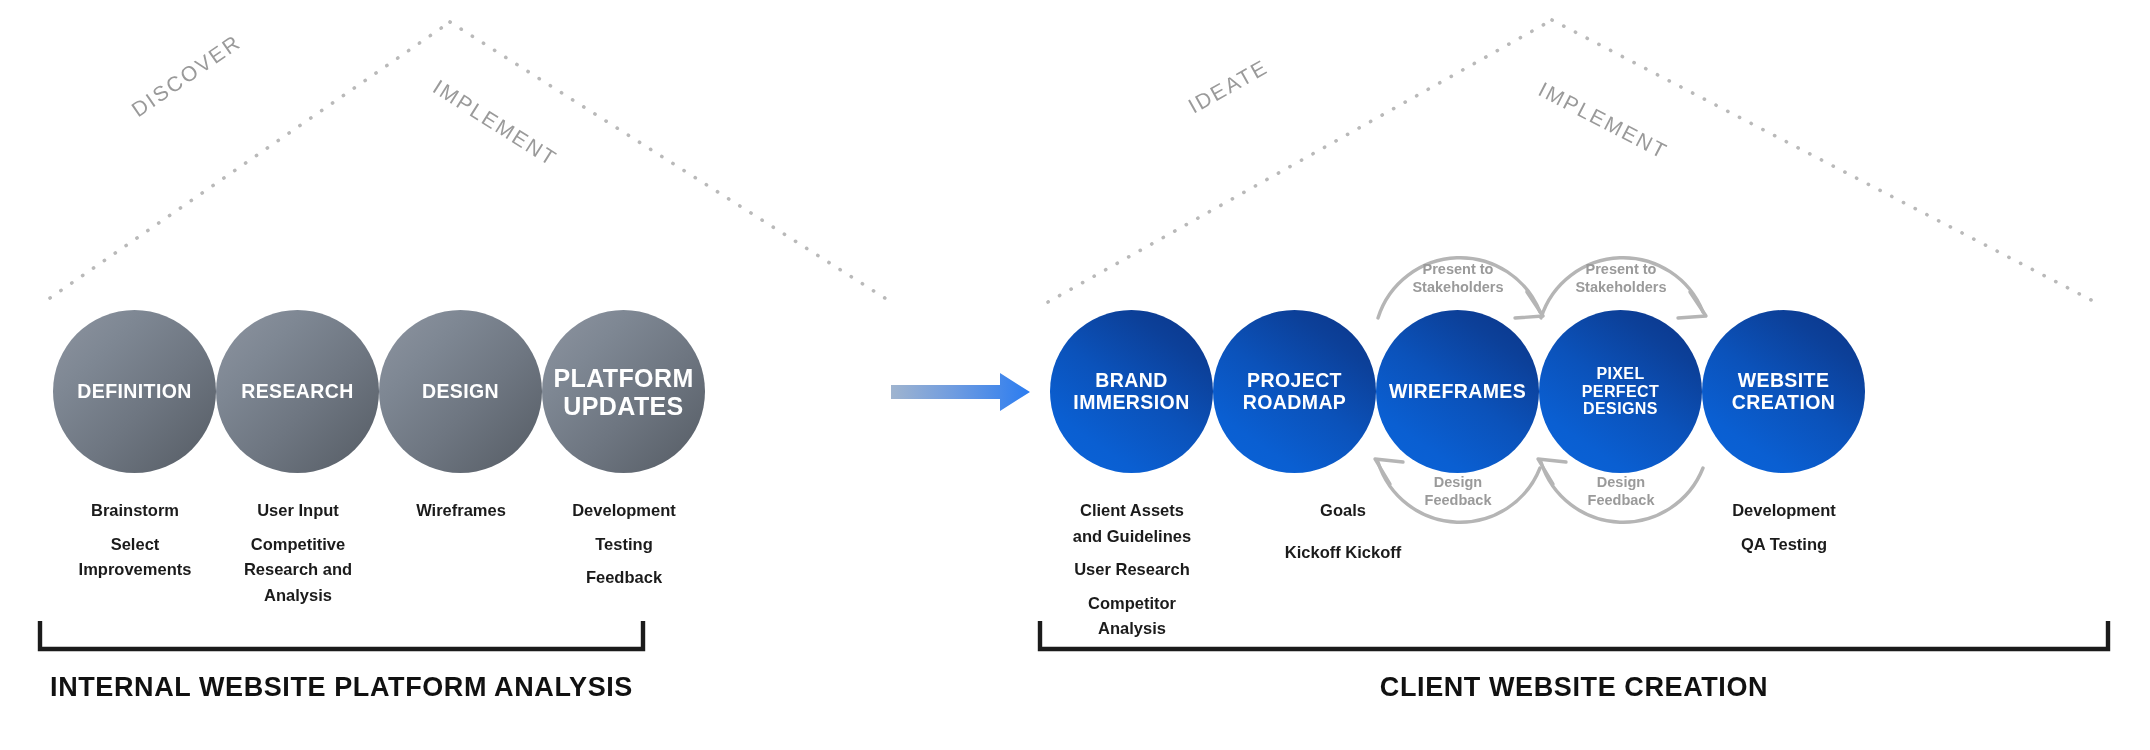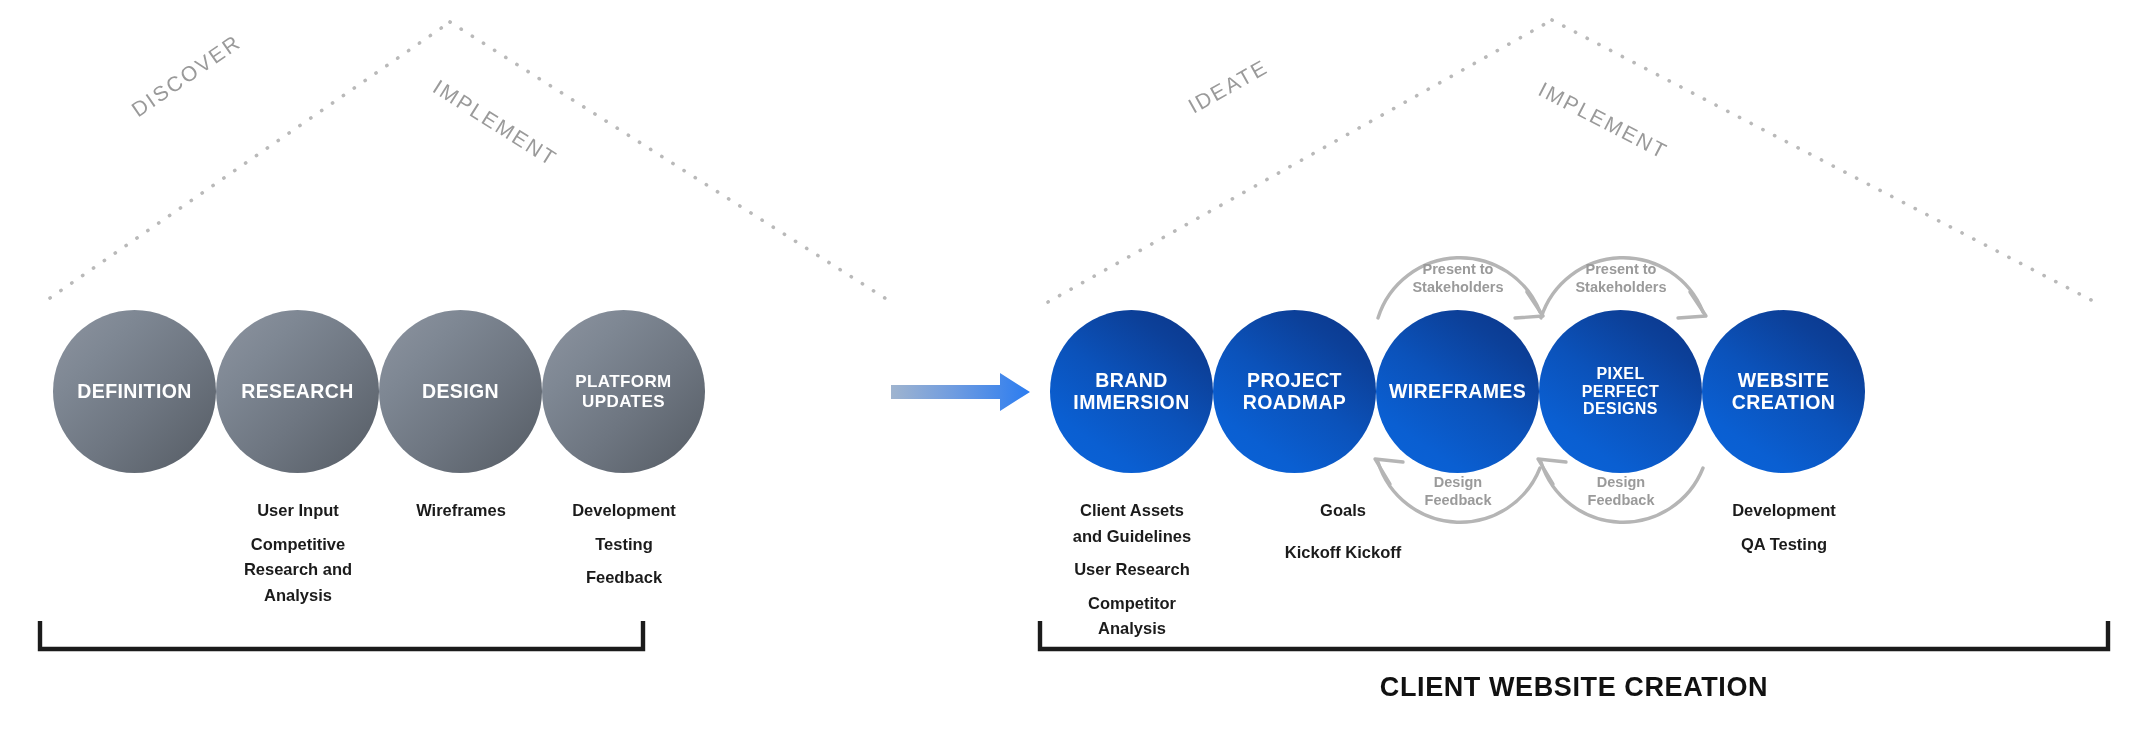--- a/index.html
+++ b/index.html
@@ -177,25 +177,31 @@
 
   <div class="node gray" style="left:53px; top:310px; width:163px; height:163px; font-size:19.5px;">
     <span class="node-label" style="white-space: pre-line;">DEFINITION</span>
   </div>
   <div class="node gray" style="left:216px; top:310px; width:163px; height:163px; font-size:19.5px;">
     <span class="node-label" style="white-space: pre-line;">RESEARCH</span>
   </div>
   <div class="node gray" style="left:379px; top:310px; width:163px; height:163px; font-size:19.5px;">
     <span class="node-label" style="white-space: pre-line;">DESIGN</span>
   </div>
-  <div class="node gray" style="left:542px; top:310px; width:163px; height:163px; font-size:17px;">
+  <div class="node gray" style="left:542px; top:310px; width:163px; height:163px; font-size:25px;">
     <span class="node-label" style="white-space: pre-line;">PLATFORM
 UPDATES</span>
   </div>
 
+  <div class="sub" style="left:24px; top:498px; width:222px;">
+    <div style="white-space: pre-line;">Brainstorm</div>
+    <div class="gap" style="white-space: pre-line;"></div>
+    <div style="white-space: pre-line;">Select
+Improvements</div>
+  </div>
 
   <div class="sub" style="left:187px; top:498px; width:222px;">
     <div style="white-space: pre-line;">User Input</div>
     <div class="gap" style="white-space: pre-line;"></div>
     <div style="white-space: pre-line;">Competitive
 Research and
 Analysis</div>
   </div>
 
   <div class="sub" style="left:350px; top:498px; width:222px;">
@@ -259,16 +265,17 @@
 
   <div class="loop-label" style="left: 1398px; top: 473px; width: 120px; white-space: pre-line;">Design
 Feedback</div>
 
   <div class="loop-label" style="left: 1561px; top: 260px; width: 120px; white-space: pre-line;">Present to
 Stakeholders</div>
 
   <div class="loop-label" style="left: 1561px; top: 473px; width: 120px; white-space: pre-line;">Design
 Feedback</div>
 
+  <div class="group-title" style="left:40px; top:672px; width:603px;">INTERNAL WEBSITE PLATFORM ANALYSIS</div>
 
   <div class="group-title" style="left:1040px; top:672px; width:1068px;">CLIENT WEBSITE CREATION</div>
 
 </div>
 
 </body></html>

